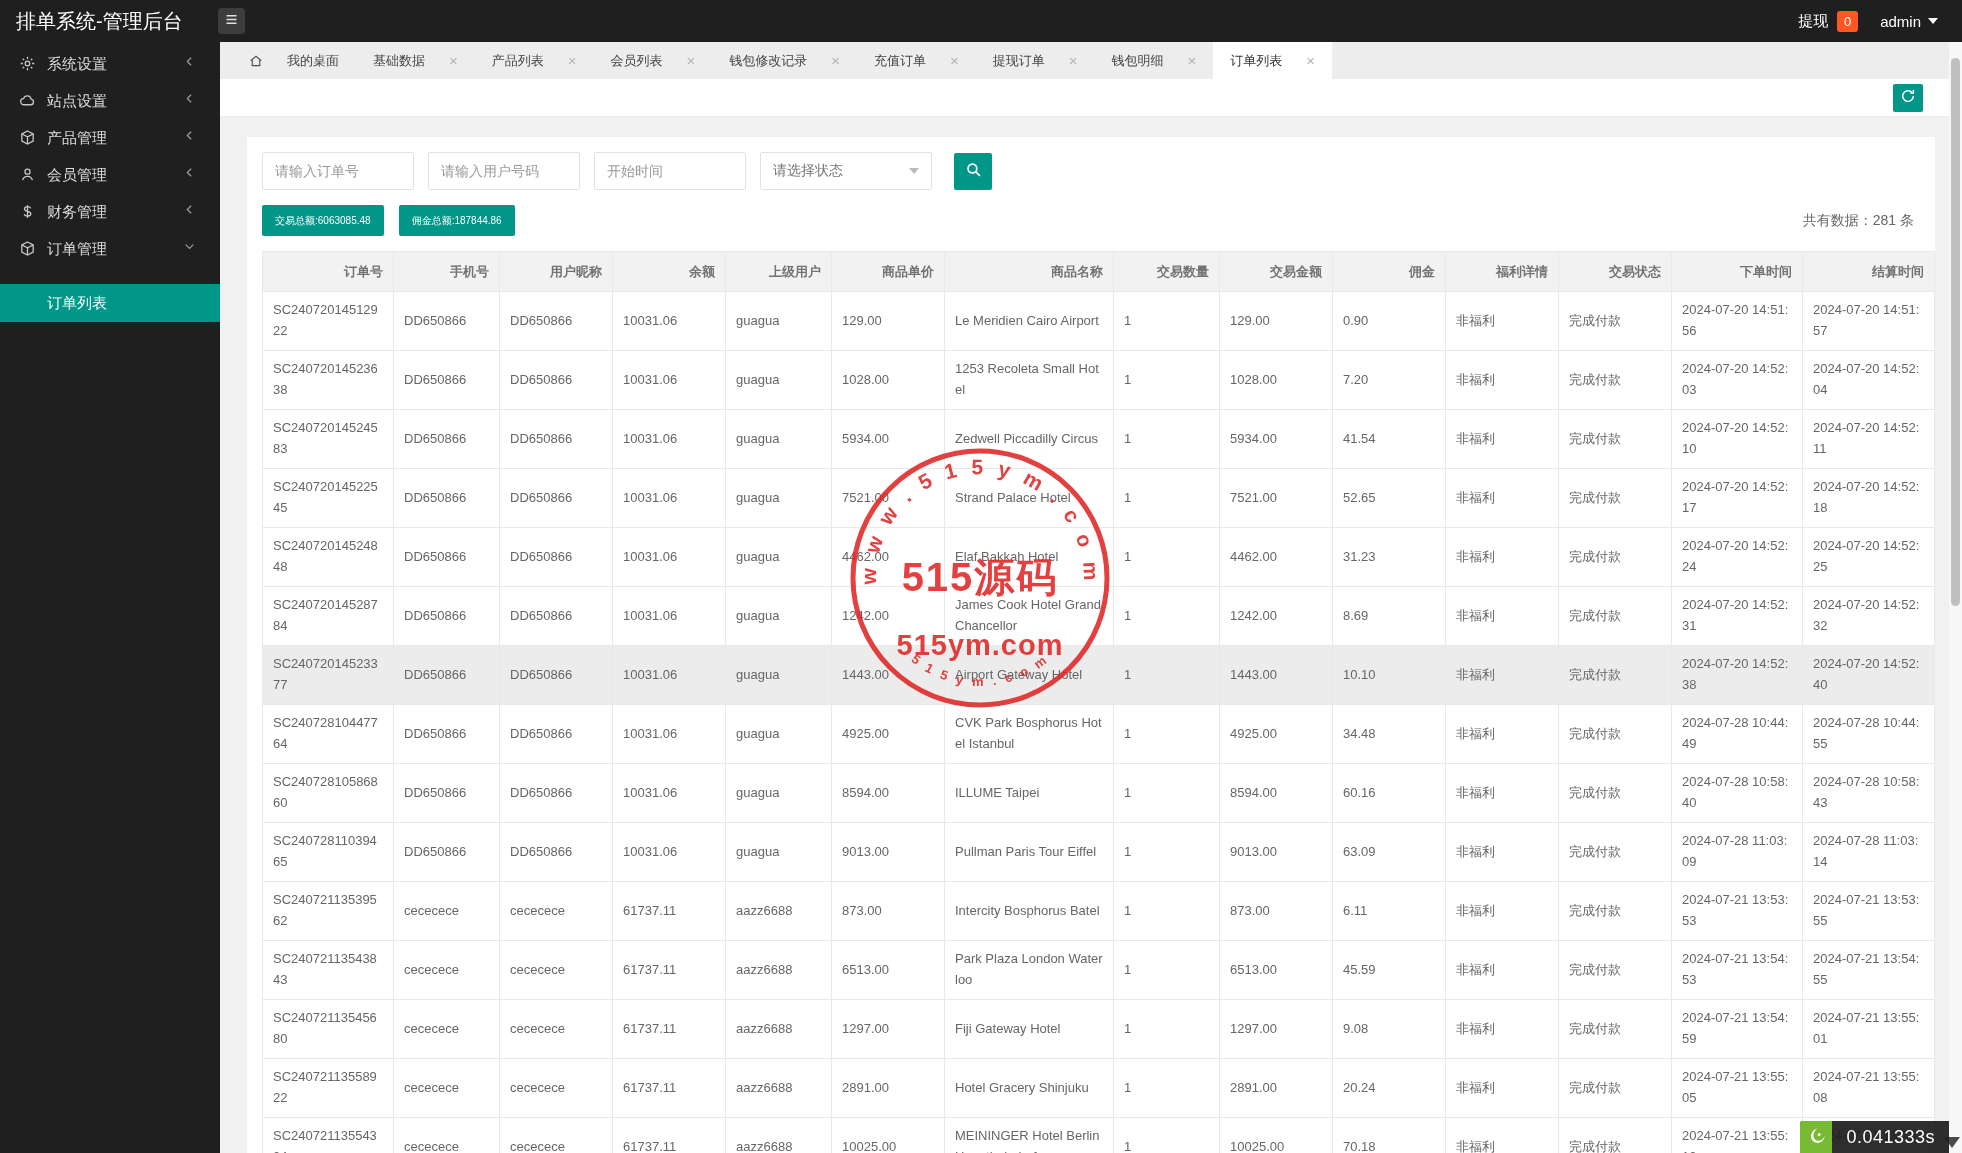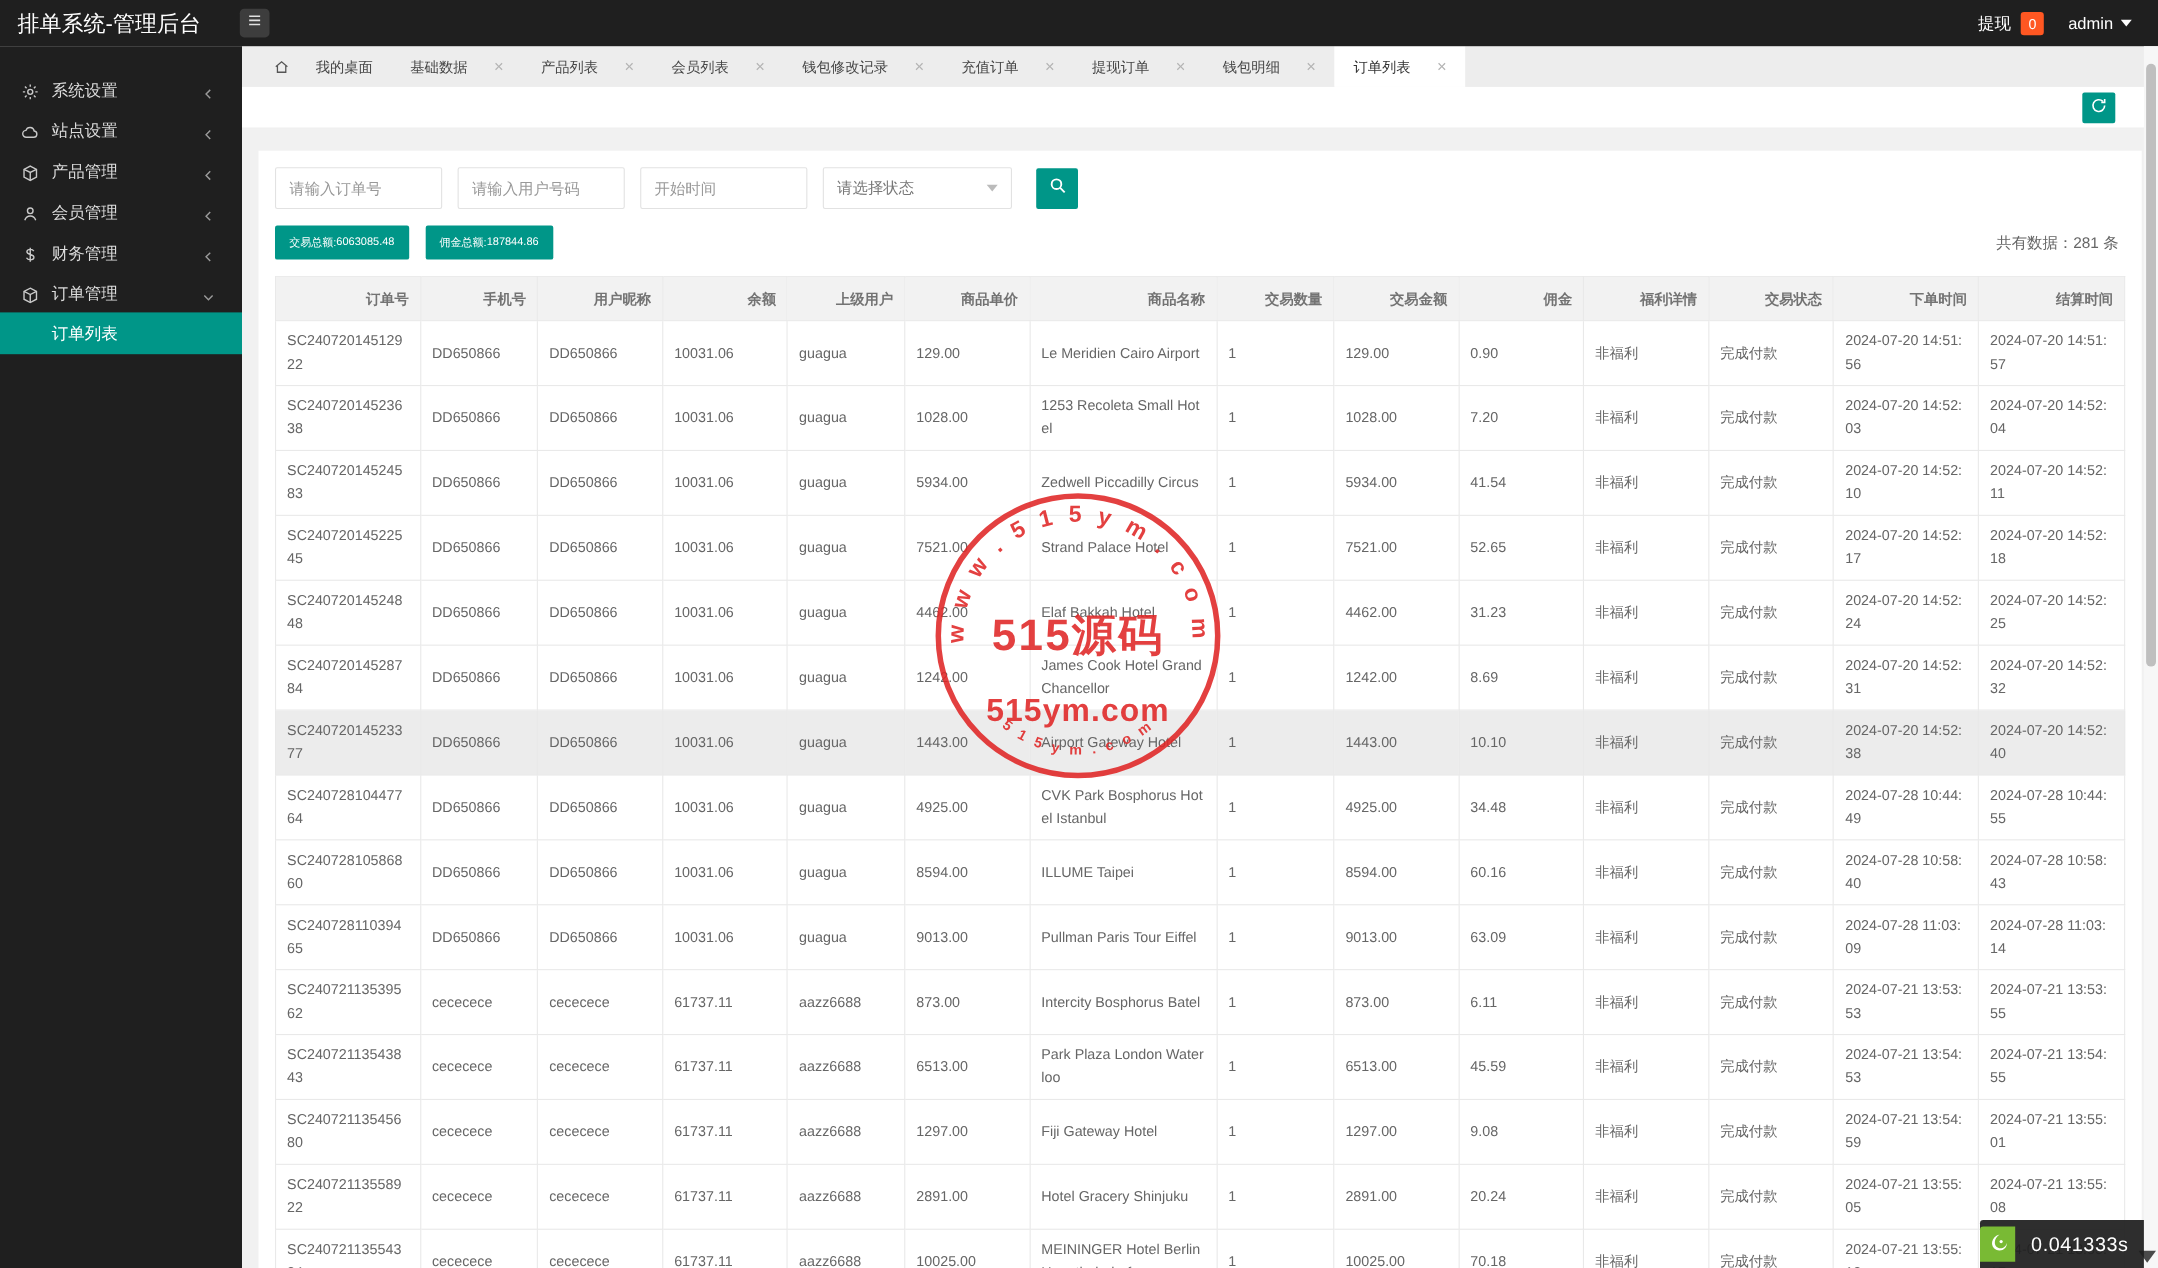--- a/index.html
+++ b/index.html
@@ -13,39 +13,39 @@
   .burger{width:27px;height:26px;background:#3d3d3d;border-radius:4px;display:flex;align-items:center;justify-content:center;margin-left:12px;cursor:pointer}
   .burger svg{width:15px;height:15px;color:#e0e0e0}
   .topbar-right{margin-left:auto;display:flex;gap:22px;padding-right:24px;color:#fff;font-size:15px}
   .withdraw{display:flex;align-items:center;gap:9px;cursor:pointer}
   .wd-badge{background:#ff5722;color:#fff;font-size:13px;min-width:21px;height:21px;border-radius:3px;display:flex;align-items:center;justify-content:center;padding:0 5px}
   .admin{display:flex;align-items:center;gap:7px;cursor:pointer}
   .caret-down{width:0;height:0;border-left:5px solid transparent;border-right:5px solid transparent;border-top:6px solid #fff}
 
   
   .sidebar{position:absolute;top:42px;left:0;bottom:0;width:220px;background:#1f1f1f;padding-top:13px;z-index:20}
-  .side-item{height:37px;display:flex;align-items:flex-end;padding:0 24px 0 19px;color:#dcdcdc;font-size:15px;cursor:pointer}
+  .side-item{height:37px;display:flex;align-items:flex-start;padding:0 24px 0 19px;color:#dcdcdc;font-size:15px;cursor:pointer}
   .side-item .s-ico{width:17px;height:17px;margin-right:11px;color:#c9c9c9;flex:0 0 auto}
   .side-item .s-ico svg,.s-chev svg{width:100%;height:100%;display:block}
   .s-chev{margin-left:auto;width:13px;height:13px;color:#9a9a9a}
   .side-sub{height:38px;display:flex;align-items:center;padding-left:47px;font-size:15px;color:#fff;background:#009688;cursor:pointer;margin-top:7px}
 
   
   .main{position:absolute;top:42px;left:220px;right:0;bottom:0;display:flex;flex-direction:column}
   .tabbar{height:37px;background:#ededed;display:flex;align-items:stretch;padding-left:12px;font-size:13px;color:#454545;flex:0 0 auto}
   .tab{display:flex;align-items:center;padding:0 17px;gap:24px;cursor:pointer;white-space:nowrap}
   .tab.active{background:#fff;color:#333}
   .tab .close{color:#b3b3b3;font-size:15px;line-height:1}
   .tab .home-ico{width:14px;height:14px;color:#555}
   .tab .home-ico svg{width:100%;height:100%;display:block}
   .content-head{height:38px;background:#fff;position:relative;flex:0 0 auto;border-bottom:1px solid #ececec}
   .refresh-btn{position:absolute;right:39px;top:5px;width:30px;height:28px;background:#009688;border-radius:2px;color:#fff;display:flex;align-items:center;justify-content:center;cursor:pointer}
   .refresh-btn svg{width:16px;height:16px}
   .gap{height:20px;background:#f1f1f1;flex:0 0 auto}
-  .card{flex:1 1 auto;background:#fff;margin:0 15px;padding:15px;overflow:hidden}
+  .card{flex:1 1 auto;background:#fff;margin:0 27px;padding:15px;overflow:hidden}
 
   
   .filter-row{display:flex;align-items:center}
   .f-input{width:152px;height:38px;border:1px solid #e2e2e2;border-radius:2px;padding:0 12px;font-size:14px;color:#333;background:#fff;margin-right:14px;outline:none}
   .f-input::placeholder{color:#999}
   .f-select{width:172px;height:38px;border:1px solid #e2e2e2;border-radius:2px;display:flex;align-items:center;justify-content:space-between;padding:0 12px;color:#777;font-size:14px;cursor:pointer;margin-right:22px}
   .sel-caret{width:0;height:0;border-left:5px solid transparent;border-right:5px solid transparent;border-top:6px solid #bbb}
   .search-btn{width:38px;height:37px;background:#009688;border-radius:2px;color:#fff;display:flex;align-items:center;justify-content:center;cursor:pointer}
   .search-btn svg{width:17px;height:17px}
 
@@ -62,21 +62,21 @@
   tr.hl td{background:#ececec}
 
   
   .vscroll{position:absolute;top:42px;right:0;bottom:0;width:13px;background:#f7f7f7;z-index:40}
   .vthumb{position:absolute;top:16px;left:2px;width:9px;height:548px;background:#bfbfbf;border-radius:5px;cursor:pointer}
 
   
   .stamp{position:absolute;left:845px;top:443px;width:270px;height:270px;z-index:45;pointer-events:none;opacity:.88}
 
   
-  .exec{position:absolute;right:13px;bottom:0;height:44px;background:rgba(30,30,30,.93);display:flex;align-items:center;z-index:50;border-radius:3px 0 0 0}
+  .exec{position:absolute;right:13px;bottom:0;height:32px;background:rgba(30,30,30,.93);display:flex;align-items:center;z-index:50;border-radius:3px 0 0 0}
   .exec-logo{width:32px;height:32px;background:#79ba34;border-radius:3px 0 0 0;display:flex;align-items:center;justify-content:center}
   .exec-logo svg{width:22px;height:22px}
   .exec-time{color:#fff;font-size:18px;padding:0 14px;letter-spacing:.5px}
   .corner-tri{position:absolute;right:2px;bottom:5px;width:0;height:0;border-left:8px solid transparent;border-right:8px solid transparent;border-top:11px solid #4a4a4a;z-index:49}
 </style>
 </head>
 <body>
 
 <div id="app">
 

